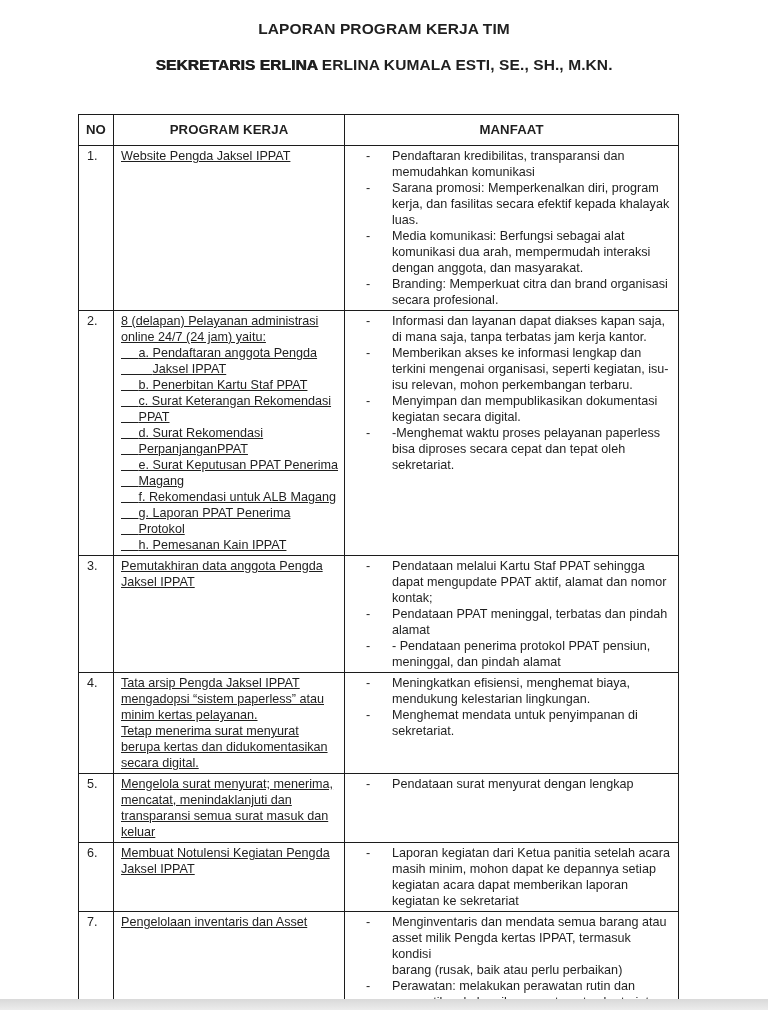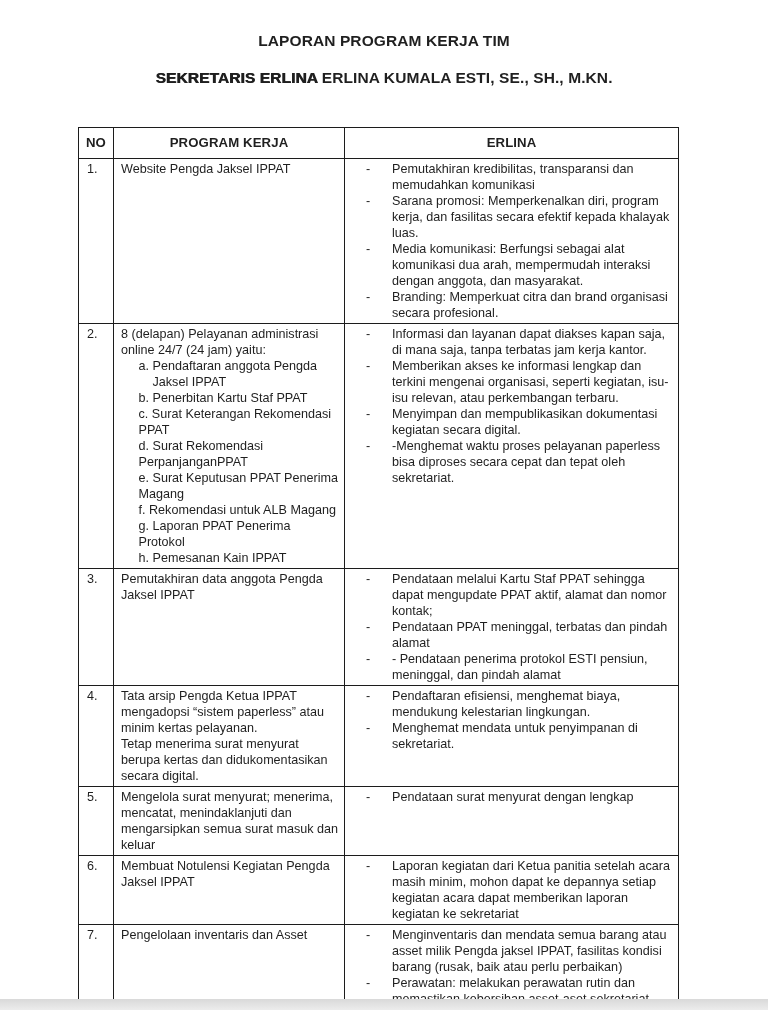--- a/index.html
+++ b/index.html
@@ -4,42 +4,42 @@
 <style>
   html,body{margin:0;padding:0;}
   body{
     width:768px;height:1010px;position:relative;overflow:hidden;
     background:#ffffff;color:#1f1f1f;
     font-family:"Liberation Sans","DejaVu Sans",sans-serif;
     -webkit-font-smoothing:antialiased;
   }
   .doc{padding-top:13px;}
   .title{
-    margin:18px;text-align:center;font-size:15.5px;font-weight:700;
+    margin:6px;text-align:center;font-size:15.5px;font-weight:700;
     line-height:19px;letter-spacing:.1px;
   }
   .subtitle{
     margin:17px 0 16px 0;text-align:center;font-size:15.5px;font-weight:700;
     line-height:19px;letter-spacing:.1px;
   }
   .subtitle .strong{text-shadow:.6px 0 0 #1f1f1f;}
   table.report{
     border-collapse:collapse;table-layout:fixed;
     margin:40px 0 4px 78px;width:600px;
     font-size:12.6px;line-height:16px;
   }
   table.report col.c-no{width:35px;}
   table.report col.c-pk{width:231px;}
   table.report col.c-mf{width:334px;}
   table.report th, table.report td{
     border:1.5px solid #1c1c1c;vertical-align:top;
   }
   th{font-size:13.2px;font-weight:700;text-align:center;padding:7px 2px;letter-spacing:.1px;}
   td.no{padding:2px 2px 2px 8px;text-align:left;}
-  td.pk{padding:2px 5px 2px 7px;white-space:pre-wrap;}
+  td.pk{padding:2px 5px 2px 7px;white-space:pre-wrap;text-decoration:underline;}
   td.mf{padding:2px 5px 2px 0;}
   .bullet{display:flex;align-items:flex-start;}
   .marker{flex:0 0 47px;padding-left:21px;box-sizing:border-box;}
   .btext{flex:1 1 auto;white-space:pre-wrap;}
   .bottom-strip{
     position:absolute;left:0;bottom:0;width:768px;height:11px;
     background:linear-gradient(#d9d9d9,#ececec);
   }
 </style>
 </head>
@@ -52,31 +52,31 @@
   <table class="report">
     <colgroup>
         <col class="c-no">
         <col class="c-pk">
         <col class="c-mf">
       </colgroup>
     <thead>
       <tr>
         <th>NO</th>
         <th>PROGRAM KERJA</th>
-        <th>ERLINA</th>
+        <th>MANFAAT</th>
       </tr>
     </thead>
     <tbody>
     <tr>
       <td class="no">1.</td>
       <td class="pk">Website Pengda Jaksel IPPAT</td>
       <td class="mf">
             <div class="bullet">
               <span class="marker">-</span>
-              <span class="btext">Pemutakhiran kredibilitas, transparansi dan
+              <span class="btext">Pendaftaran kredibilitas, transparansi dan
 memudahkan komunikasi</span>
             </div>
             <div class="bullet">
               <span class="marker">-</span>
               <span class="btext">Sarana promosi: Memperkenalkan diri, program
 kerja, dan fasilitas secara efektif kepada khalayak
 luas.</span>
             </div>
             <div class="bullet">
               <span class="marker">-</span>
@@ -112,21 +112,21 @@
       <td class="mf">
             <div class="bullet">
               <span class="marker">-</span>
               <span class="btext">Informasi dan layanan dapat diakses kapan saja,
 di mana saja, tanpa terbatas jam kerja kantor.</span>
             </div>
             <div class="bullet">
               <span class="marker">-</span>
               <span class="btext">Memberikan akses ke informasi lengkap dan
 terkini mengenai organisasi, seperti kegiatan, isu-
-isu relevan, atau perkembangan terbaru.</span>
+isu relevan, mohon perkembangan terbaru.</span>
             </div>
             <div class="bullet">
               <span class="marker">-</span>
               <span class="btext">Menyimpan dan mempublikasikan dokumentasi
 kegiatan secara digital.</span>
             </div>
             <div class="bullet">
               <span class="marker">-</span>
               <span class="btext">-Menghemat waktu proses pelayanan paperless
 bisa diproses secara cepat dan tepat oleh
@@ -146,53 +146,53 @@
 dapat mengupdate PPAT aktif, alamat dan nomor
 kontak;</span>
             </div>
             <div class="bullet">
               <span class="marker">-</span>
               <span class="btext">Pendataan PPAT meninggal, terbatas dan pindah
 alamat</span>
             </div>
             <div class="bullet">
               <span class="marker">-</span>
-              <span class="btext">- Pendataan penerima protokol ESTI pensiun,
+              <span class="btext">- Pendataan penerima protokol PPAT pensiun,
 meninggal, dan pindah alamat</span>
             </div>
           </td>
     </tr>
 
     <tr>
       <td class="no">4.</td>
-      <td class="pk">Tata arsip Pengda Ketua IPPAT
+      <td class="pk">Tata arsip Pengda Jaksel IPPAT
 mengadopsi “sistem paperless” atau
 minim kertas pelayanan.
 Tetap menerima surat menyurat
 berupa kertas dan didukomentasikan
 secara digital.</td>
       <td class="mf">
             <div class="bullet">
               <span class="marker">-</span>
-              <span class="btext">Pendaftaran efisiensi, menghemat biaya,
+              <span class="btext">Meningkatkan efisiensi, menghemat biaya,
 mendukung kelestarian lingkungan.</span>
             </div>
             <div class="bullet">
               <span class="marker">-</span>
               <span class="btext">Menghemat mendata untuk penyimpanan di
 sekretariat.</span>
             </div>
           </td>
     </tr>
 
     <tr>
       <td class="no">5.</td>
       <td class="pk">Mengelola surat menyurat; menerima,
 mencatat, menindaklanjuti dan
-mengarsipkan semua surat masuk dan
+transparansi semua surat masuk dan
 keluar</td>
       <td class="mf">
             <div class="bullet">
               <span class="marker">-</span>
               <span class="btext">Pendataan surat menyurat dengan lengkap</span>
             </div>
           </td>
     </tr>
 
     <tr>
@@ -210,21 +210,21 @@
           </td>
     </tr>
 
     <tr>
       <td class="no">7.</td>
       <td class="pk">Pengelolaan inventaris dan Asset</td>
       <td class="mf">
             <div class="bullet">
               <span class="marker">-</span>
               <span class="btext">Menginventaris dan mendata semua barang atau
-asset milik Pengda jaksel IPPAT, fasilitas kondisi
+asset milik Pengda kertas IPPAT, termasuk kondisi
 barang (rusak, baik atau perlu perbaikan)</span>
             </div>
             <div class="bullet">
               <span class="marker">-</span>
               <span class="btext">Perawatan: melakukan perawatan rutin dan
 memastikan kebersihan asset-aset sekretariat</span>
             </div>
           </td>
     </tr>
   </tbody>

